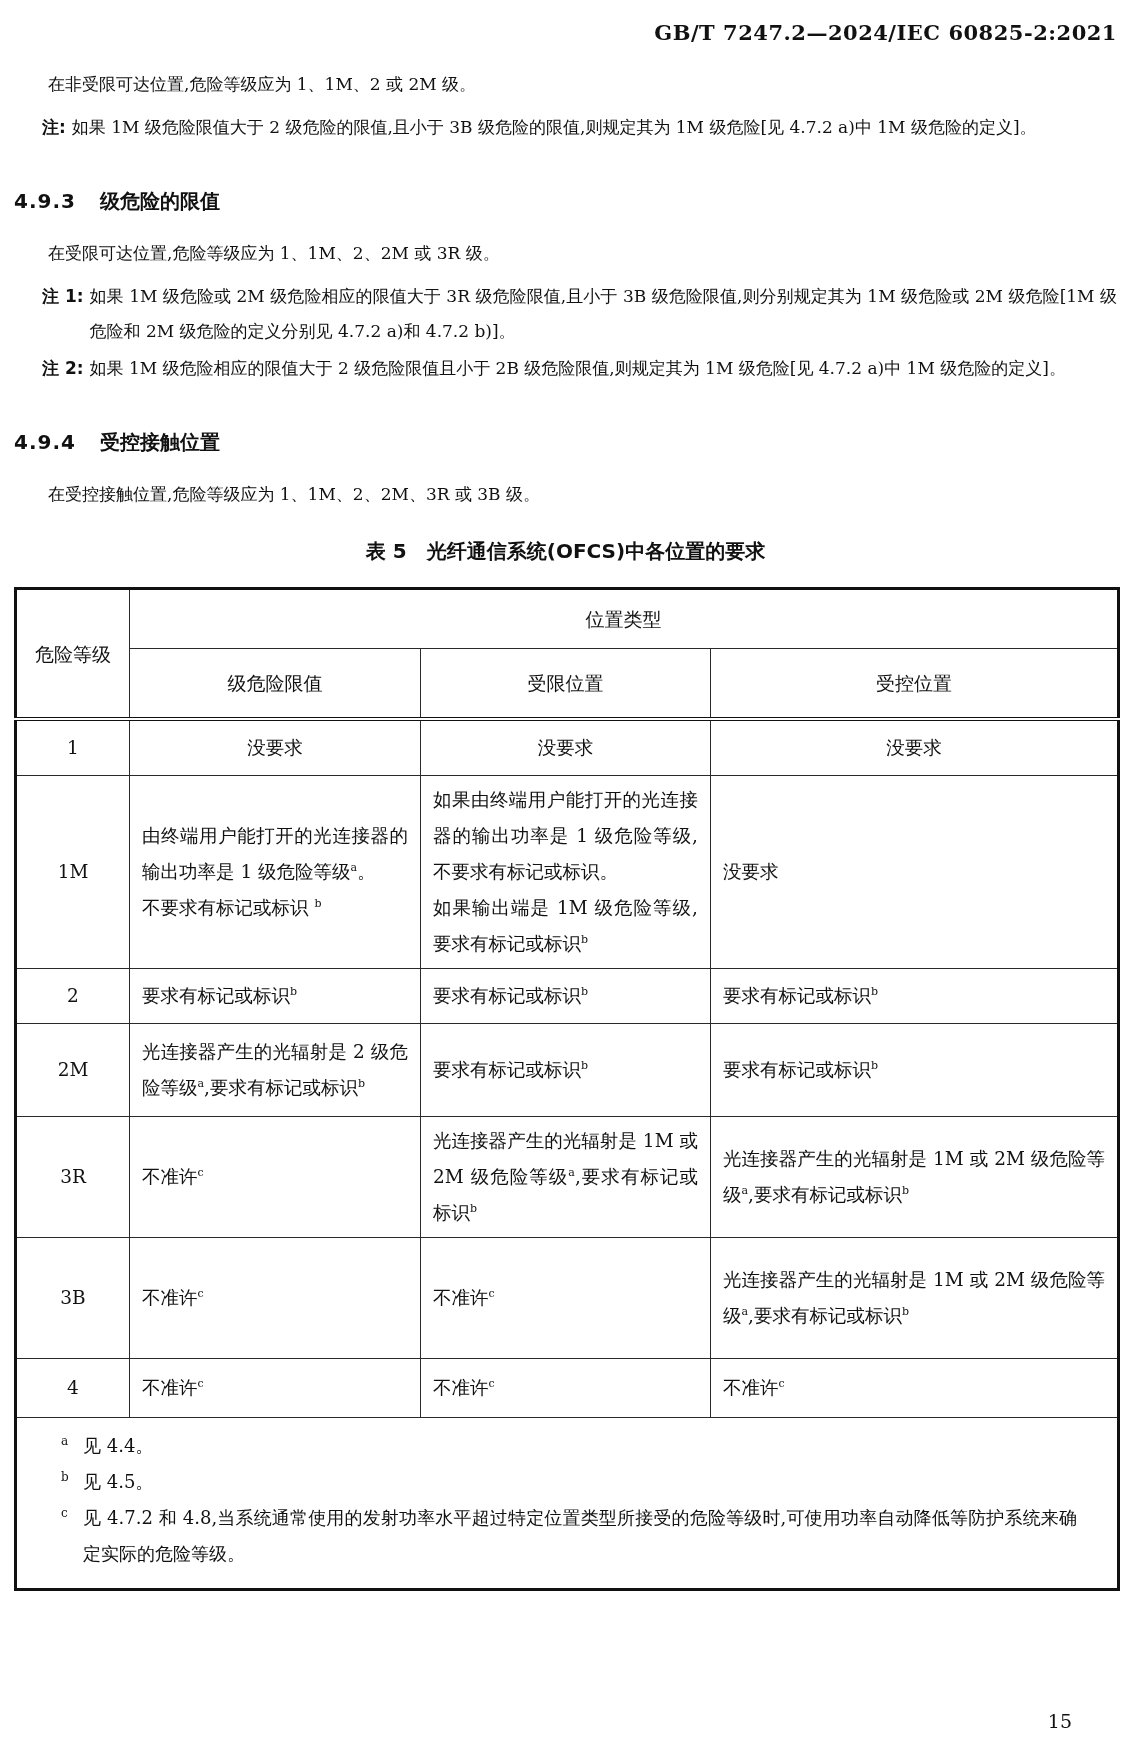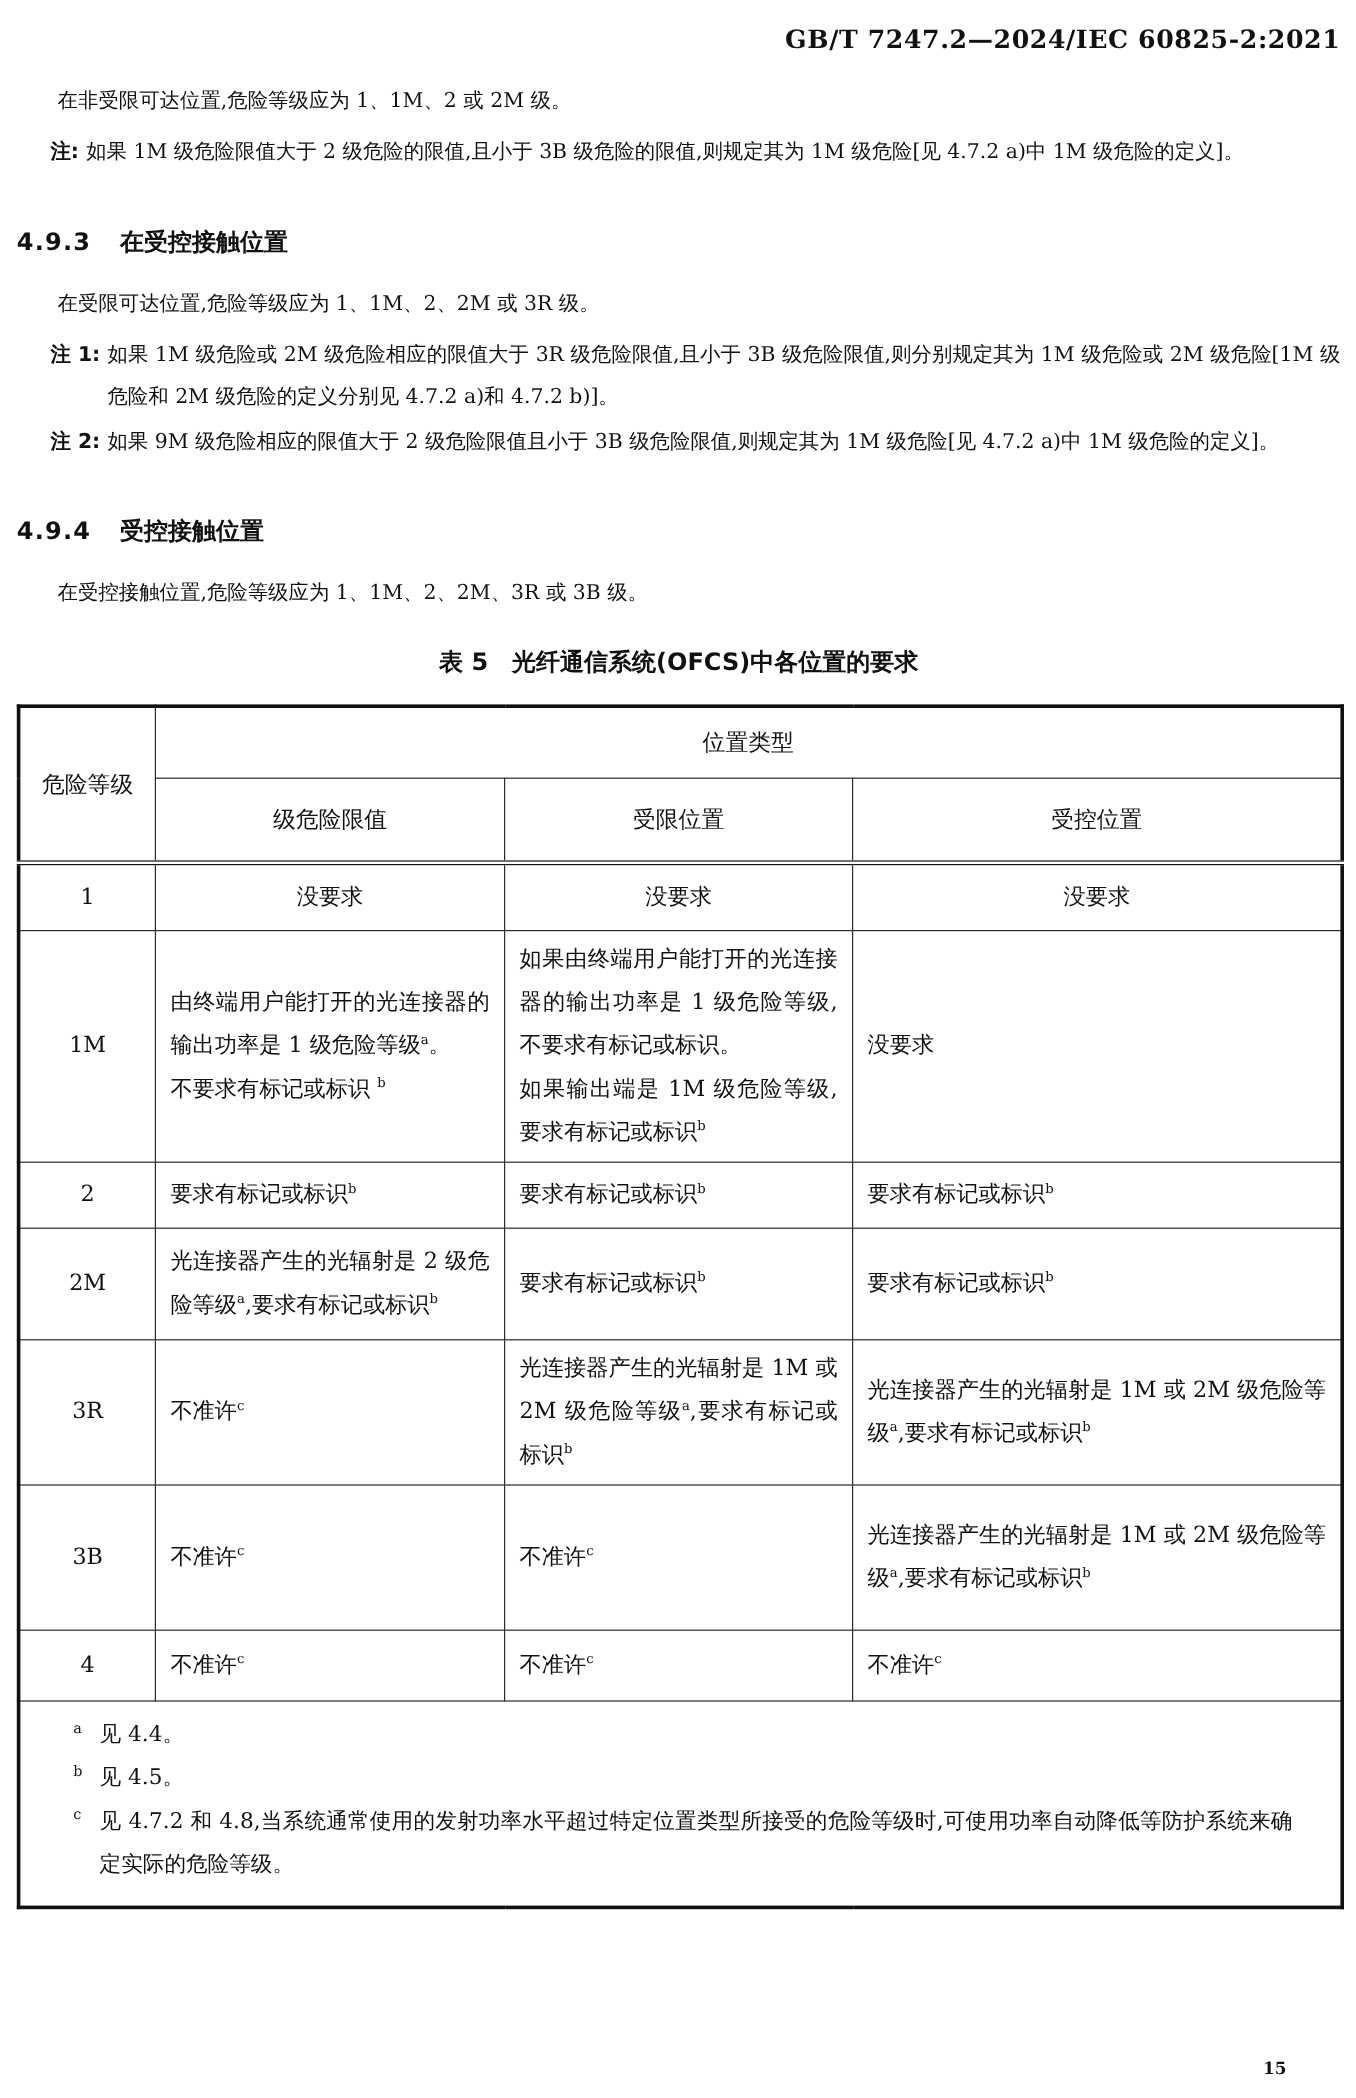--- a/index.html
+++ b/index.html
@@ -82,22 +82,21 @@
   .t5 .fnotes-cell { padding: 10px 40px 16px 44px; }
   .fn { display: flex; font-size: 18px; line-height: 36px; }
   .fn-marker { flex: none; width: 22px; }
   .fn-marker sup { font-size: 12px; }
   .fn-text { flex: 1; text-align: justify; }
 
   .page-number {
     position: absolute;
     right: 58px;
     bottom: 16px;
-    font-size: 14px;
-    font-weight: bold;
+    font-size: 19px;
   }
 </style>
 </head>
 <body>
 
 <div class="page">
 
   <div class="doc-header">GB/T 7247.2—2024/IEC 60825-2:2021</div>
 
   <section>
@@ -105,31 +104,31 @@
     <div class="notes">
       <div class="note">
         <span class="note-label">注:</span>
         <span class="note-text">如果 1M 级危险限值大于 2 级危险的限值,且小于 3B 级危险的限值,则规定其为 1M 级危险[见 4.7.2 a)中 1M 级危险的定义]。</span>
       </div>
     </div>
   </section>
 
   <section>
     <h2 class="sec-h">
-      <span class="sec-num">4.9.3</span><span class="sec-title">在受控接触位置</span>
+      <span class="sec-num">4.9.3</span><span class="sec-title">级危险的限值</span>
     </h2>
     <p class="body-p">在受限可达位置,危险等级应为 1、1M、2、2M 或 3R 级。</p>
     <div class="notes">
       <div class="note">
         <span class="note-label">注 1:</span>
         <span class="note-text">如果 1M 级危险或 2M 级危险相应的限值大于 3R 级危险限值,且小于 3B 级危险限值,则分别规定其为 1M 级危险或 2M 级危险[1M 级危险和 2M 级危险的定义分别见 4.7.2 a)和 4.7.2 b)]。</span>
       </div>
       <div class="note">
         <span class="note-label">注 2:</span>
-        <span class="note-text">如果 9M 级危险相应的限值大于 2 级危险限值且小于 3B 级危险限值,则规定其为 1M 级危险[见 4.7.2 a)中 1M 级危险的定义]。</span>
+        <span class="note-text">如果 1M 级危险相应的限值大于 2 级危险限值且小于 2B 级危险限值,则规定其为 1M 级危险[见 4.7.2 a)中 1M 级危险的定义]。</span>
       </div>
     </div>
   </section>
 
   <section>
     <h2 class="sec-h">
       <span class="sec-num">4.9.4</span><span class="sec-title">受控接触位置</span>
     </h2>
     <p class="body-p">在受控接触位置,危险等级应为 1、1M、2、2M、3R 或 3B 级。</p>
   </section>

